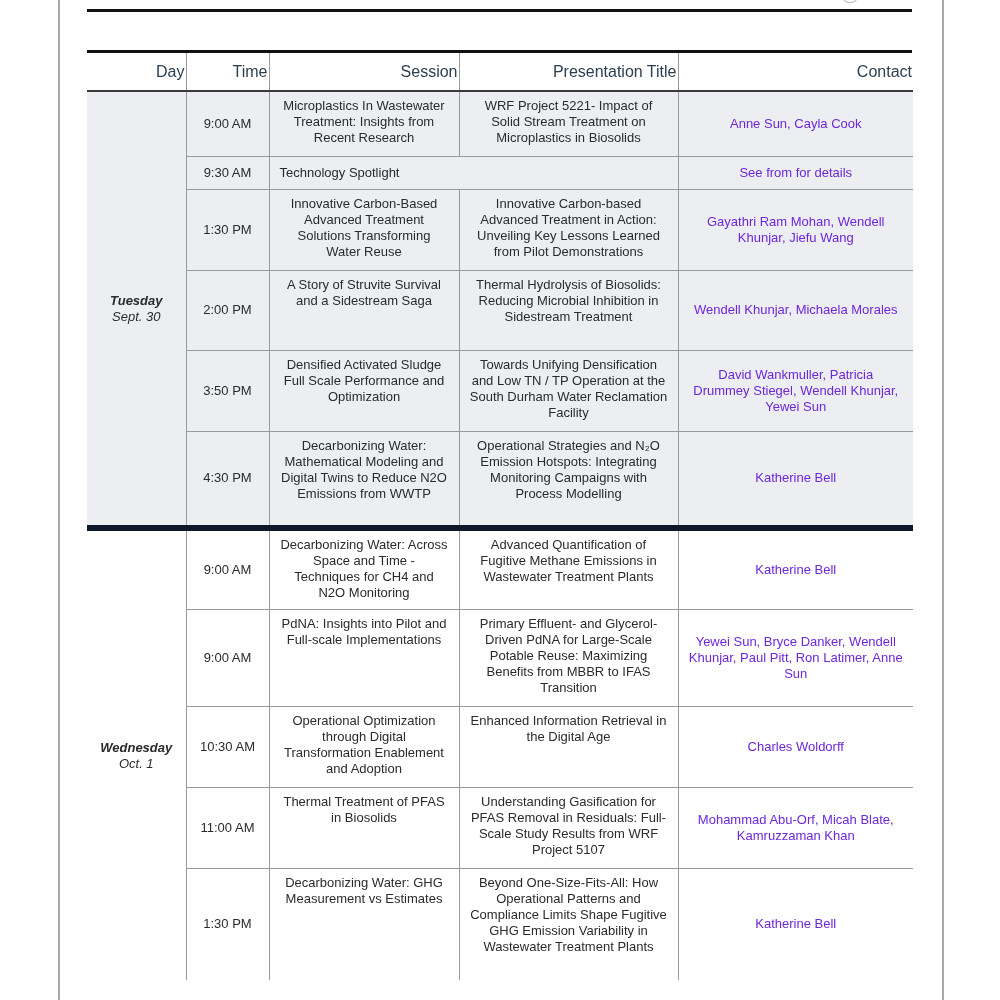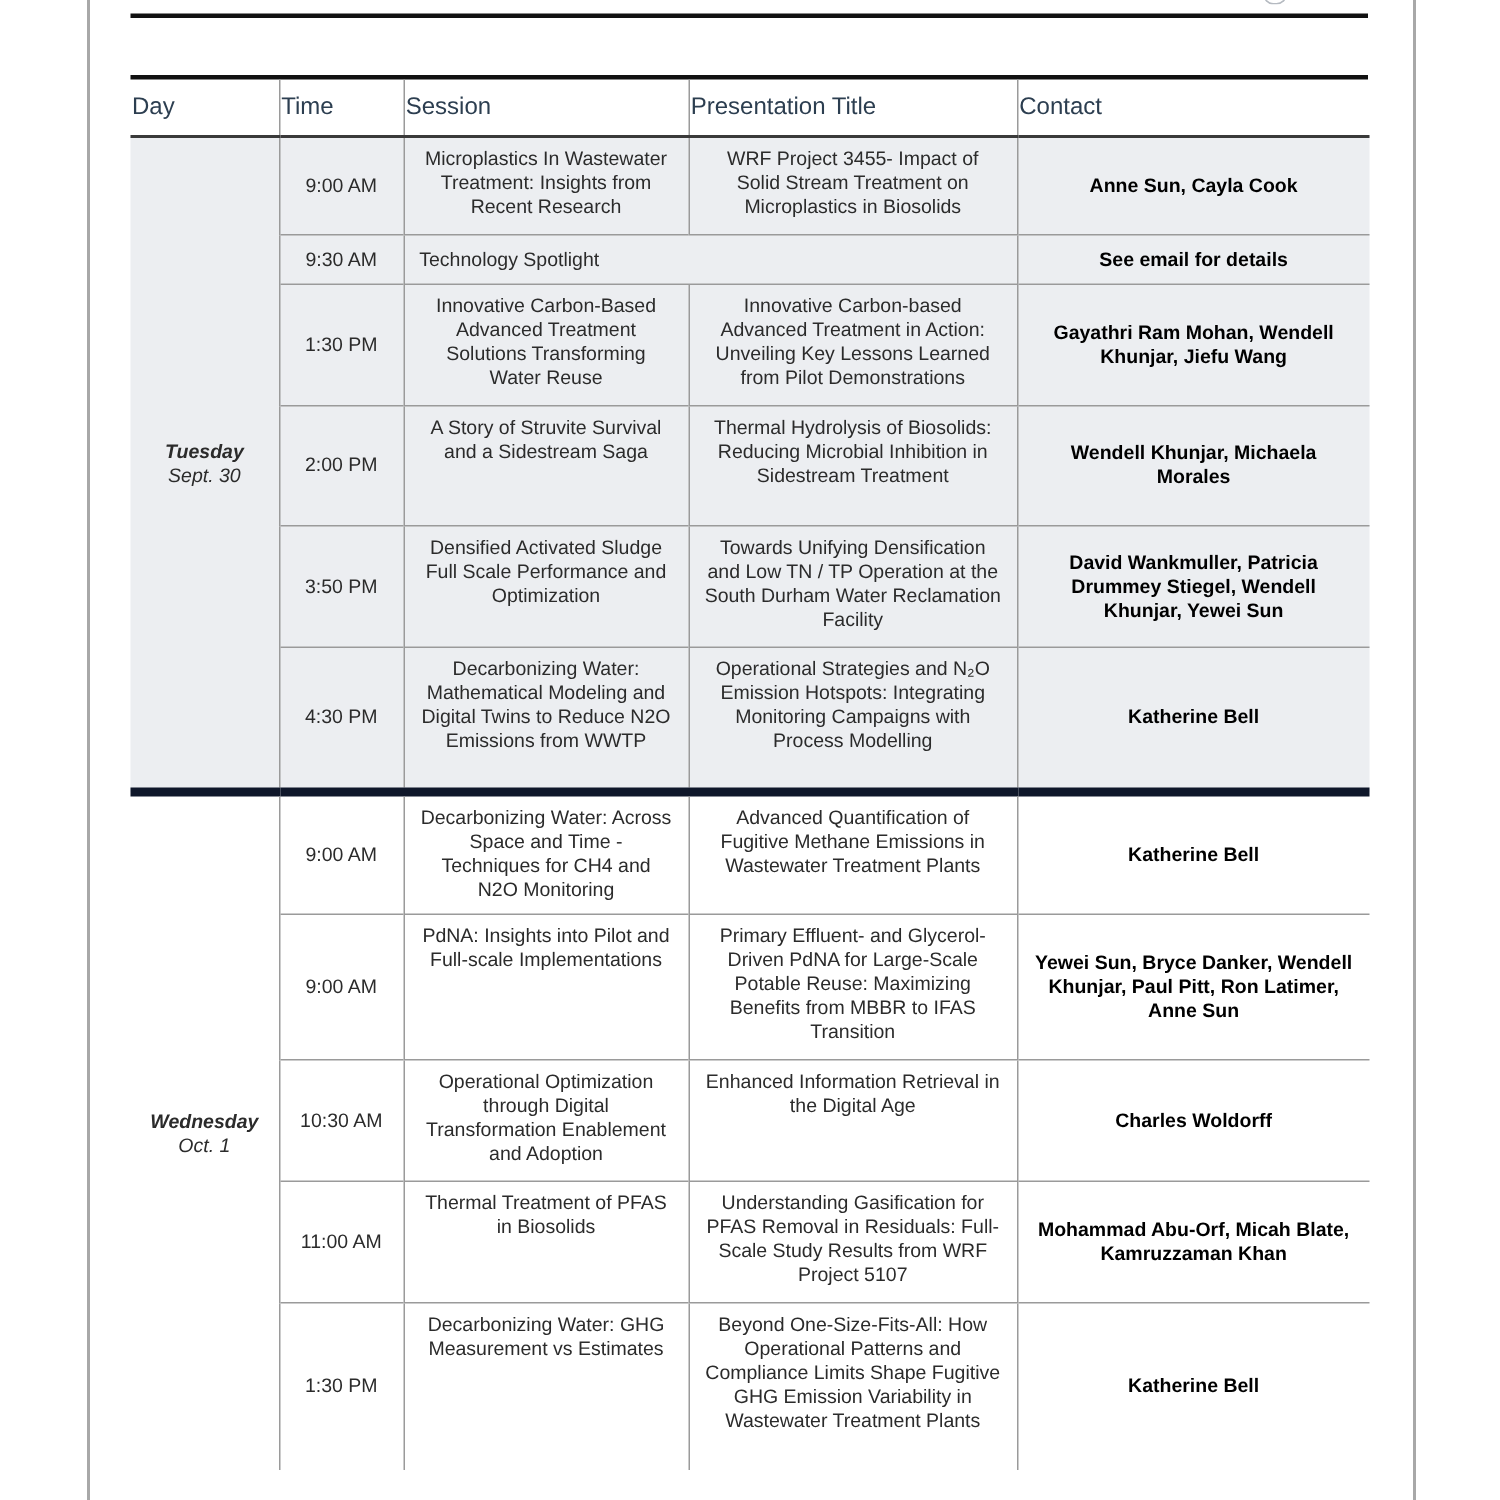--- a/index.html
+++ b/index.html
@@ -5,26 +5,26 @@
   html, body { margin: 0; padding: 0; background: #ffffff; }
   body { width: 1000px; height: 1000px; position: relative; overflow: hidden; font-family: "Liberation Sans", sans-serif; color: #1f1f1f; }
   .page { position: absolute; left: 58px; top: -2px; width: 882px; height: 1010px; border-left: 2px solid #a8a8a8; border-right: 2px solid #a8a8a8; background: #fff; }
   .clipped-header { position: absolute; left: 30px; top: 0; width: 820px; height: 9px; overflow: hidden; }
   .clipped-header .ghost-icon { position: absolute; top: -6px; right: 52px; width: 14px; height: 10px; border-radius: 0 0 7px 7px; border: 1px solid #b5bac1; border-top: none; }
   .rule-top { position: absolute; left: 27px; top: 11px; width: 825px; height: 3px; background: #111; }
   .title { position: absolute; left: 27px; top: 16px; font-family: "DejaVu Serif", serif; font-weight: bold; font-size: 26px; letter-spacing: -0.3px; color: #111; line-height: 34px; }
   .rule-mid { position: absolute; left: 27px; top: 52px; width: 825px; height: 3px; background: #111; }
 
   table { position: absolute; left: 27px; top: 55px; width: 826px; border-collapse: collapse; table-layout: fixed; font-size: 13px; }
-  th { height: 35px; font-weight: normal; font-size: 16px; color: #2c3e50; text-align: left; border-left: 1px solid #9a9a9a; border-bottom: 2px solid #3a3a3a; }
+  th { height: 35px; font-weight: normal; font-size: 16px; color: #2c3e50; text-align: right; border-left: 1px solid #9a9a9a; border-bottom: 2px solid #3a3a3a; }
   th:first-child { border-left: none; }
   td { border-left: 1px solid #9a9a9a; border-top: 1px solid #9a9a9a; vertical-align: top; padding: 6px 10px; line-height: 16px; color: #2b2b2b; text-align: center; }
   td.day { text-align: center; vertical-align: middle; border-left: none; padding: 0; font-style: italic; }
   td.time { text-align: center; vertical-align: middle; padding: 0; margin-left: 44px; }
-  td.contact { vertical-align: middle; font-weight: bold; color: #000000; }
+  td.contact { vertical-align: middle; font-weight: normal; color: #6d28d9; }
   td.span { text-align: left; vertical-align: middle; }
   tr.tue td { background: #eceef1; }
   .day-name { font-weight: bold; display: block; }
   .day-date { display: block; }
   tr.first-wed td { border-top: 6px solid #0f172a; }
   td.day-wed { border-top: 1px solid #9a9a9a; background: #fff; }
   tr.last td { border-bottom: none; }
 </style>
 </head>
 <body>
@@ -56,27 +56,27 @@
     </thead>
     <tbody>
 
       <tr class="tue" style="height:65px">
         <td class="day" rowspan="6">
           <span class="day-name">Tuesday</span>
           <span class="day-date">Sept. 30</span>
         </td>
         <td class="time">9:00 AM</td>
         <td>Microplastics In Wastewater Treatment: Insights from Recent Research</td>
-        <td>WRF Project 3455- Impact of Solid Stream Treatment on Microplastics in Biosolids</td>
+        <td>WRF Project 5221- Impact of Solid Stream Treatment on Microplastics in Biosolids</td>
         <td class="contact">Anne Sun, Cayla Cook</td>
       </tr>
       <tr class="tue" style="height:33px">
         <td class="time">9:30 AM</td>
         <td class="span" colspan="2">Technology Spotlight</td>
-        <td class="contact">See email for details</td>
+        <td class="contact">See from for details</td>
       </tr>
       <tr class="tue" style="height:81px">
         <td class="time">1:30 PM</td>
         <td>Innovative Carbon-Based Advanced Treatment Solutions Transforming Water Reuse</td>
         <td>Innovative Carbon-based Advanced Treatment in Action: Unveiling Key Lessons Learned from Pilot Demonstrations</td>
         <td class="contact">Gayathri Ram Mohan, Wendell Khunjar, Jiefu Wang</td>
       </tr>
       <tr class="tue" style="height:80px">
         <td class="time">2:00 PM</td>
         <td>A Story of Struvite Survival and a Sidestream Saga</td>

